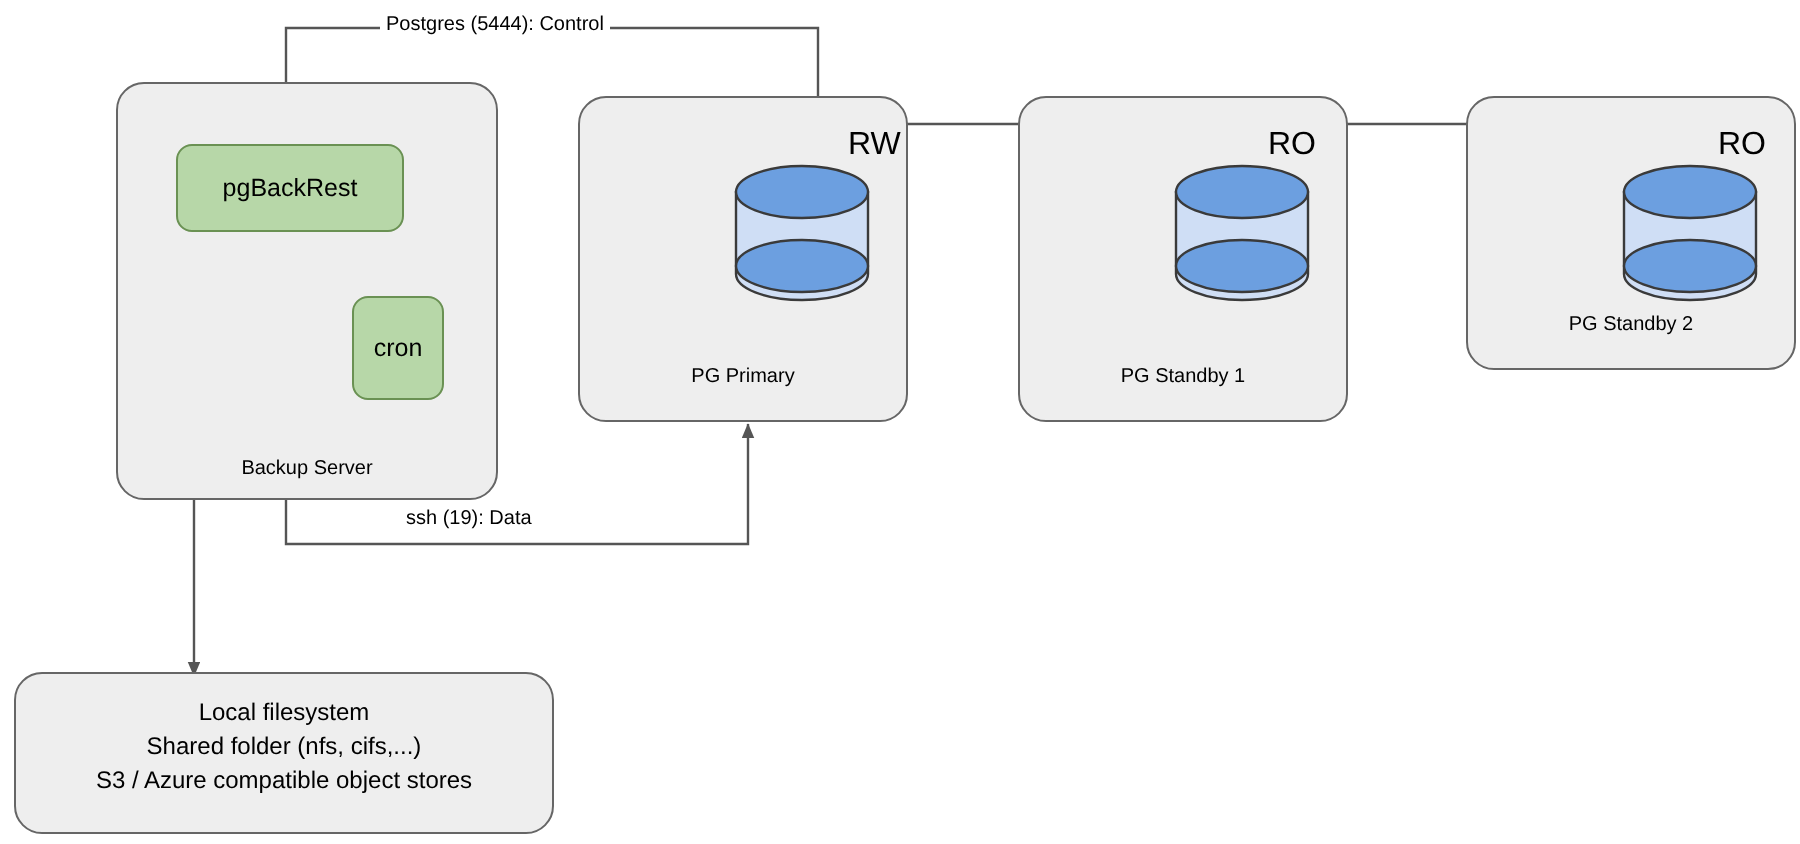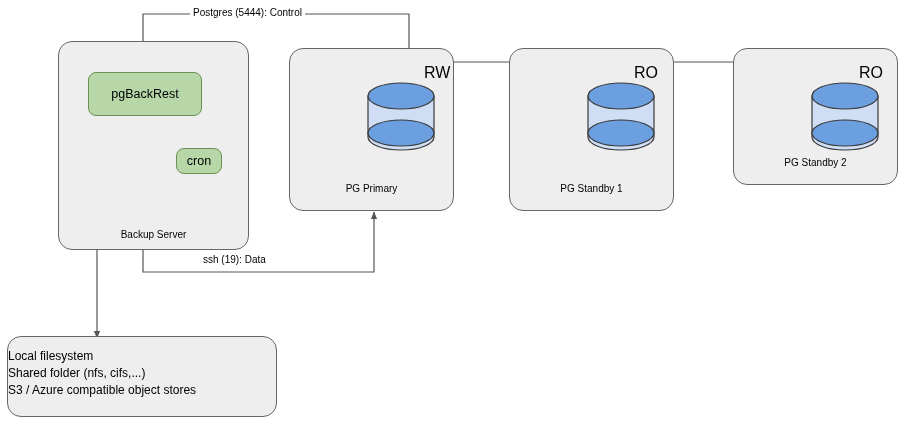--- a/index.html
+++ b/index.html
@@ -7,21 +7,21 @@
        font-family:"Liberation Sans",sans-serif;color:#000000;}
   #canvas{position:absolute;left:0;top:0;width:900px;height:422px;}
   svg.layer{position:absolute;left:0;top:0;width:900px;height:422px;}
   .node{position:absolute;box-sizing:border-box;}
   .host{background:#eeeeee;border:1px solid #666666;border-radius:14px;}
   .proc{background:#b7d7a8;border:1px solid #6a9153;border-radius:8px;}
   .store{background:#eeeeee;border:1px solid #666666;border-radius:14px;}
   .centered{display:flex;align-items:center;justify-content:center;
             width:100%;height:100%;font-size:12.5px;}
   .hostname{position:absolute;left:0;right:0;text-align:center;font-size:10px;}
-  .storetext{position:absolute;left:0;right:0;top:11px;
+  .storetext{position:absolute;left:0;right:0;top:11px;text-align:center;
              font-size:12px;line-height:16.5px;}
   .edgelabel{position:absolute;background:#ffffff;padding:0 3px;font-size:10px;
              white-space:nowrap;}
   .portlabel{position:absolute;font-size:16px;white-space:nowrap;}
 </style>
 </head>
 <body>
 
 <div id="canvas">
 
@@ -68,21 +68,21 @@
   </div>
 
   <div class="node host" style="left:733px;top:48px;width:165px;height:137px;">
     <div class="hostname" style="bottom:16px;">PG Standby 2</div>
   </div>
 
   <div class="node proc" style="left:88px;top:72px;width:114px;height:44px;">
     <div class="centered">pgBackRest</div>
   </div>
 
-  <div class="node proc" style="left:176px;top:148px;width:46px;height:26px;">
+  <div class="node proc" style="left:176px;top:148px;width:46px;height:52px;">
     <div class="centered">cron</div>
   </div>
 
   <svg class="layer" viewBox="0 0 900 422">
     <g>
       <path d="M368,96 L368,137 A33,13 0 0 0 434,137 L434,96 Z" fill="#cfdef5" stroke="#3a3a3a" stroke-width="1.2"></path>
       <ellipse cx="401" cy="133" rx="33" ry="13" fill="#6c9fe0" stroke="#3a3a3a" stroke-width="1.2"></ellipse>
       <ellipse cx="401" cy="96" rx="33" ry="13" fill="#6c9fe0" stroke="#3a3a3a" stroke-width="1.2"></ellipse>
     </g>
     <g>

